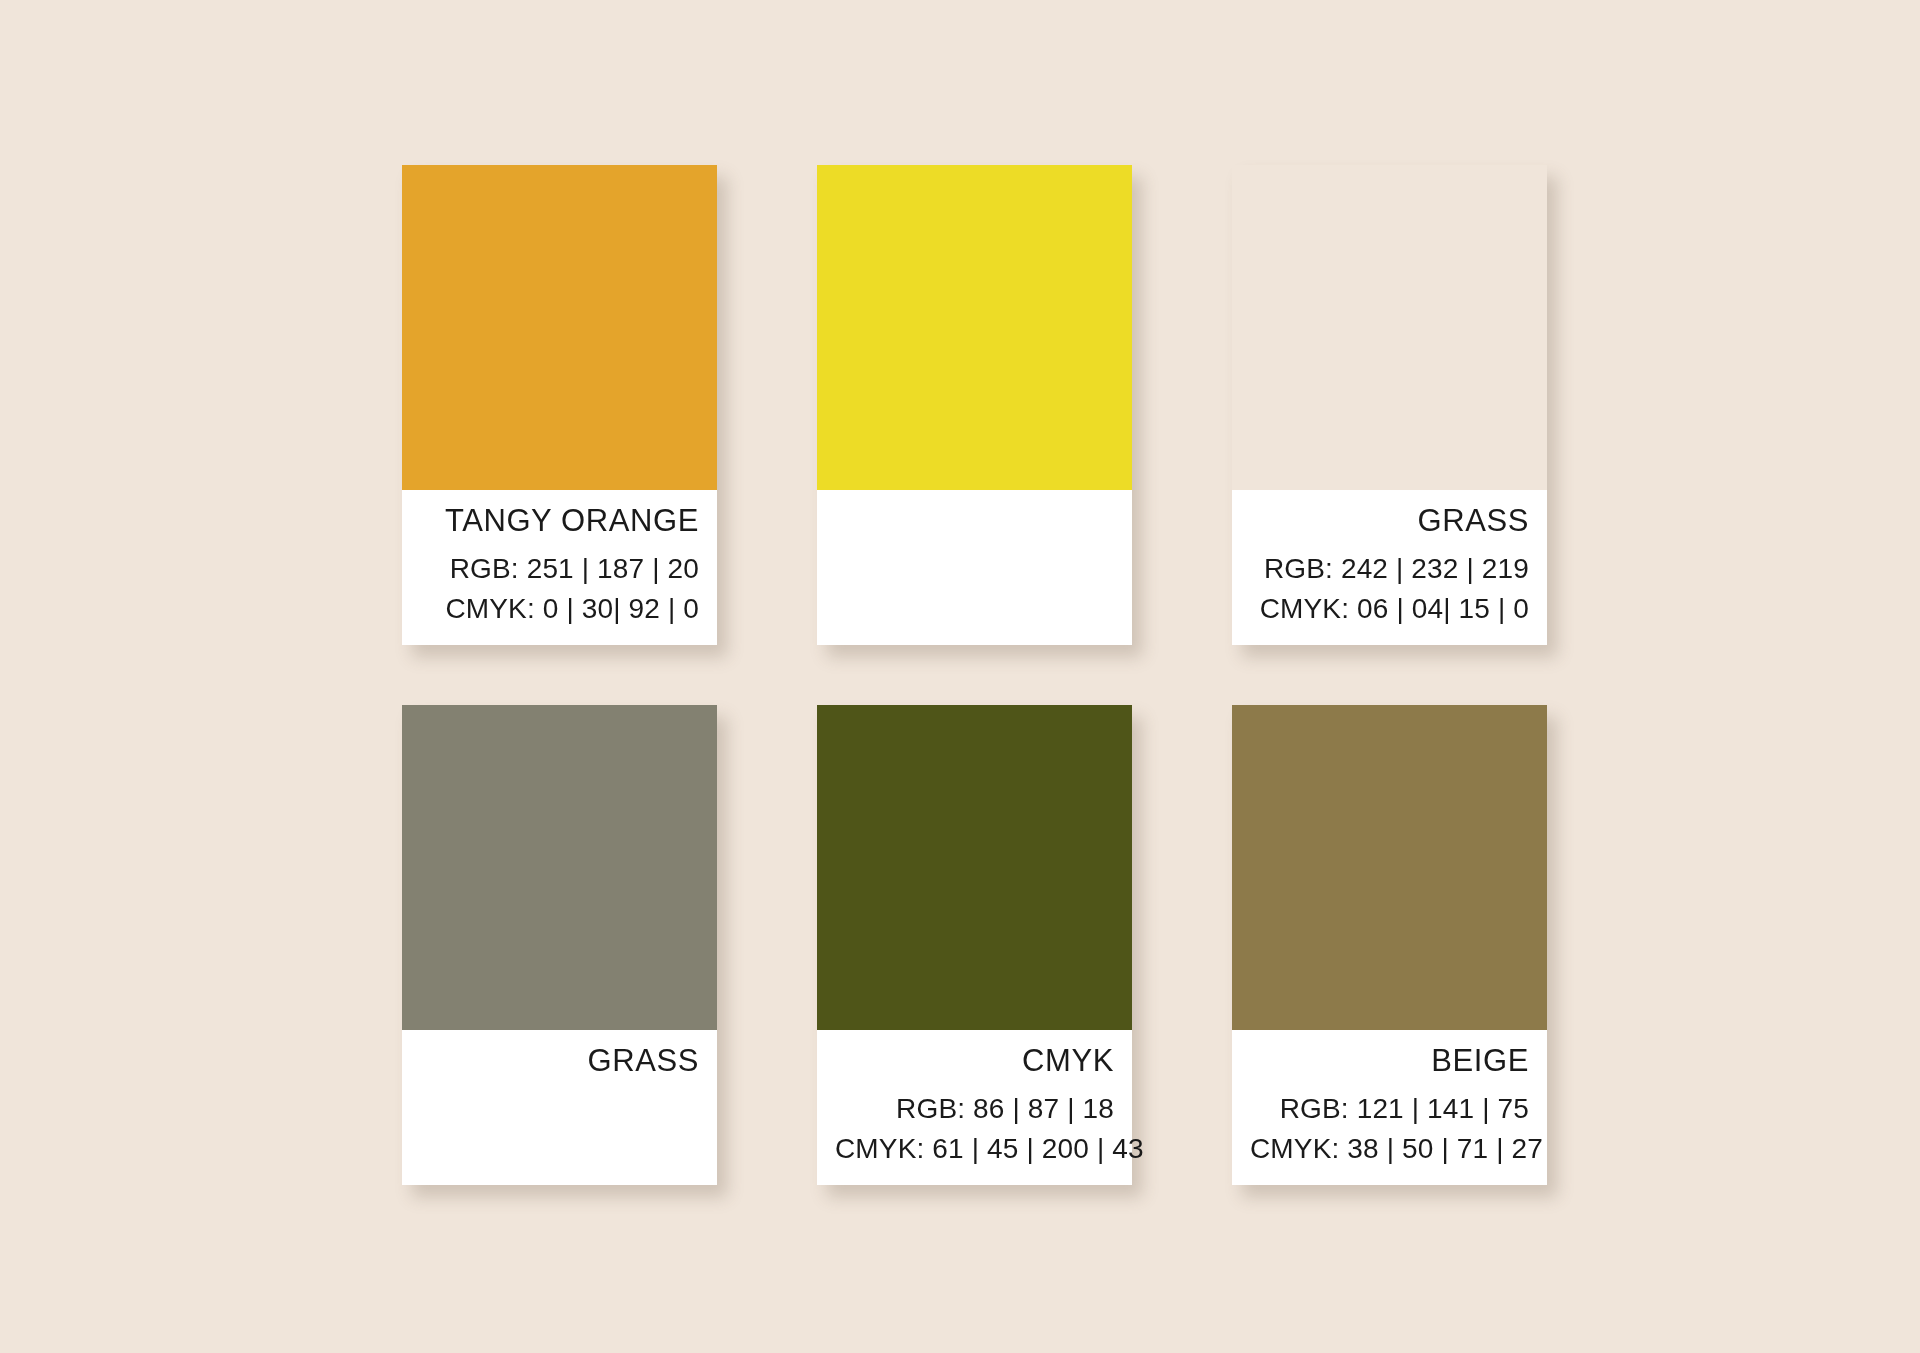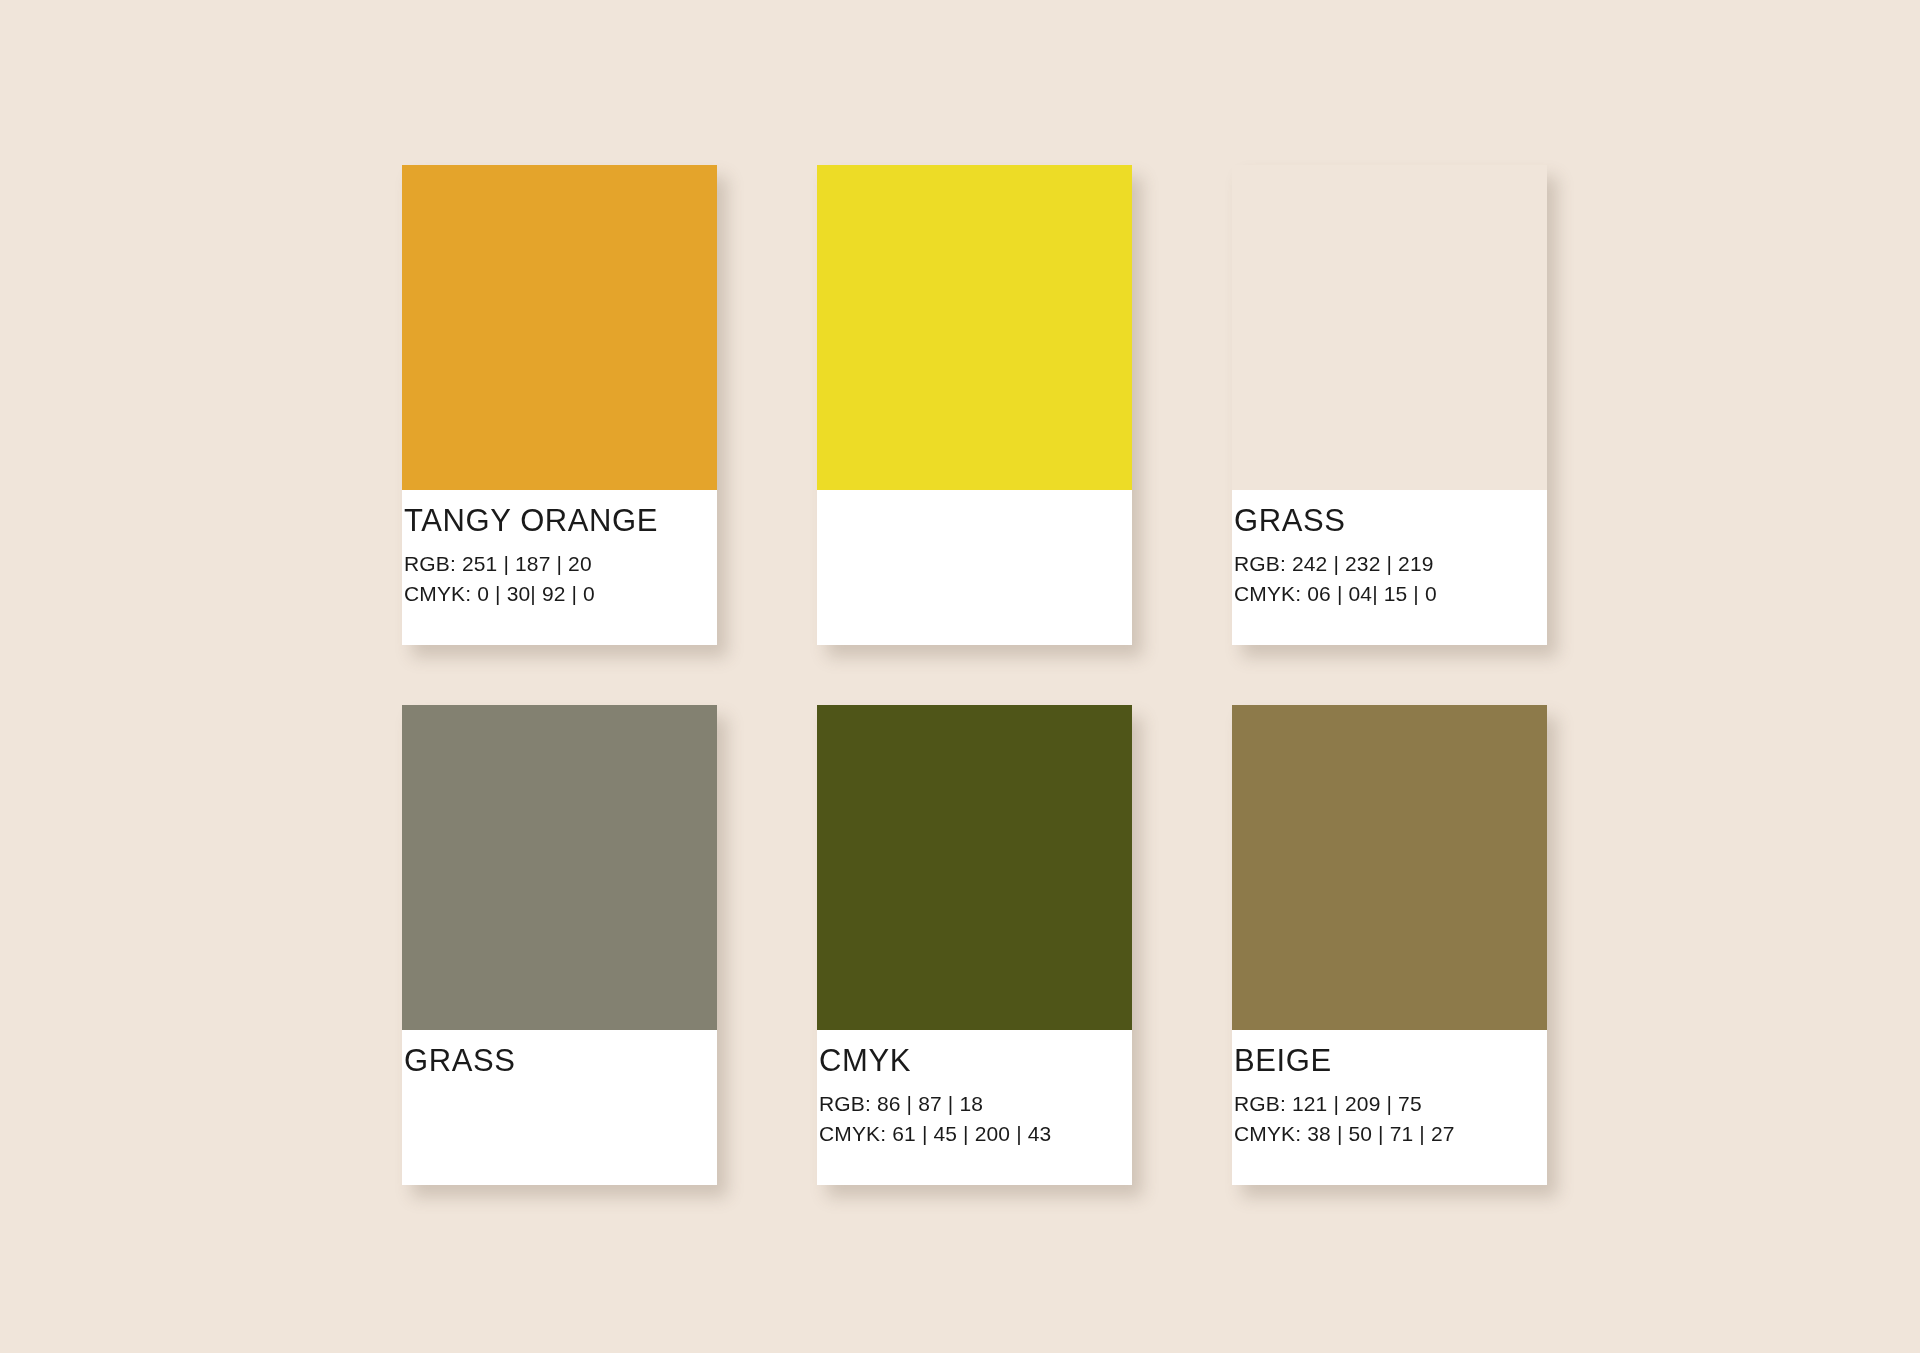--- a/index.html
+++ b/index.html
@@ -45,40 +45,41 @@
   }
 
   .swatch-color {
     width: 100%;
     flex: 0 0 325px;
   }
 
   .swatch-info {
     flex: 1 1 auto;
     background: #FFFFFF;
-    padding: 14px 18px 0 2px;
+    padding: 14px 18px 0 18px;
     box-sizing: border-box;
+    text-align: right;
   }
 
   .swatch-name {
     font-size: 31px;
     font-weight: 400;
     letter-spacing: 0.6px;
     color: #1A1A1A;
     line-height: 1.08;
     margin: 0 0 12px 0;
     white-space: nowrap;
   }
 
   .swatch-values {
     margin: 0;
   }
 
   .swatch-line {
-    font-size: 21px;
+    font-size: 28px;
     font-weight: 400;
     color: #1A1A1A;
     line-height: 1.42;
     letter-spacing: 0.15px;
     white-space: nowrap;
   }
 
   
   .row-2 .swatch-color {
     flex: 0 0 325px;
@@ -132,20 +133,20 @@
           <div class="swatch-line">CMYK: 61 | 45 | 200 | 43</div>
         </div>
       </div>
     </div>
 
     <div class="swatch-card row-2">
       <div class="swatch-color" style="background-color: rgb(141, 122, 74);"></div>
       <div class="swatch-info">
         <div class="swatch-name">BEIGE</div>
         <div class="swatch-values">
-          <div class="swatch-line">RGB: 121 | 209 | 75</div>
+          <div class="swatch-line">RGB: 121 | 141 | 75</div>
           <div class="swatch-line">CMYK: 38 | 50 | 71 | 27</div>
         </div>
       </div>
     </div>
 
   </div>
 </div>
 
 </body></html>

